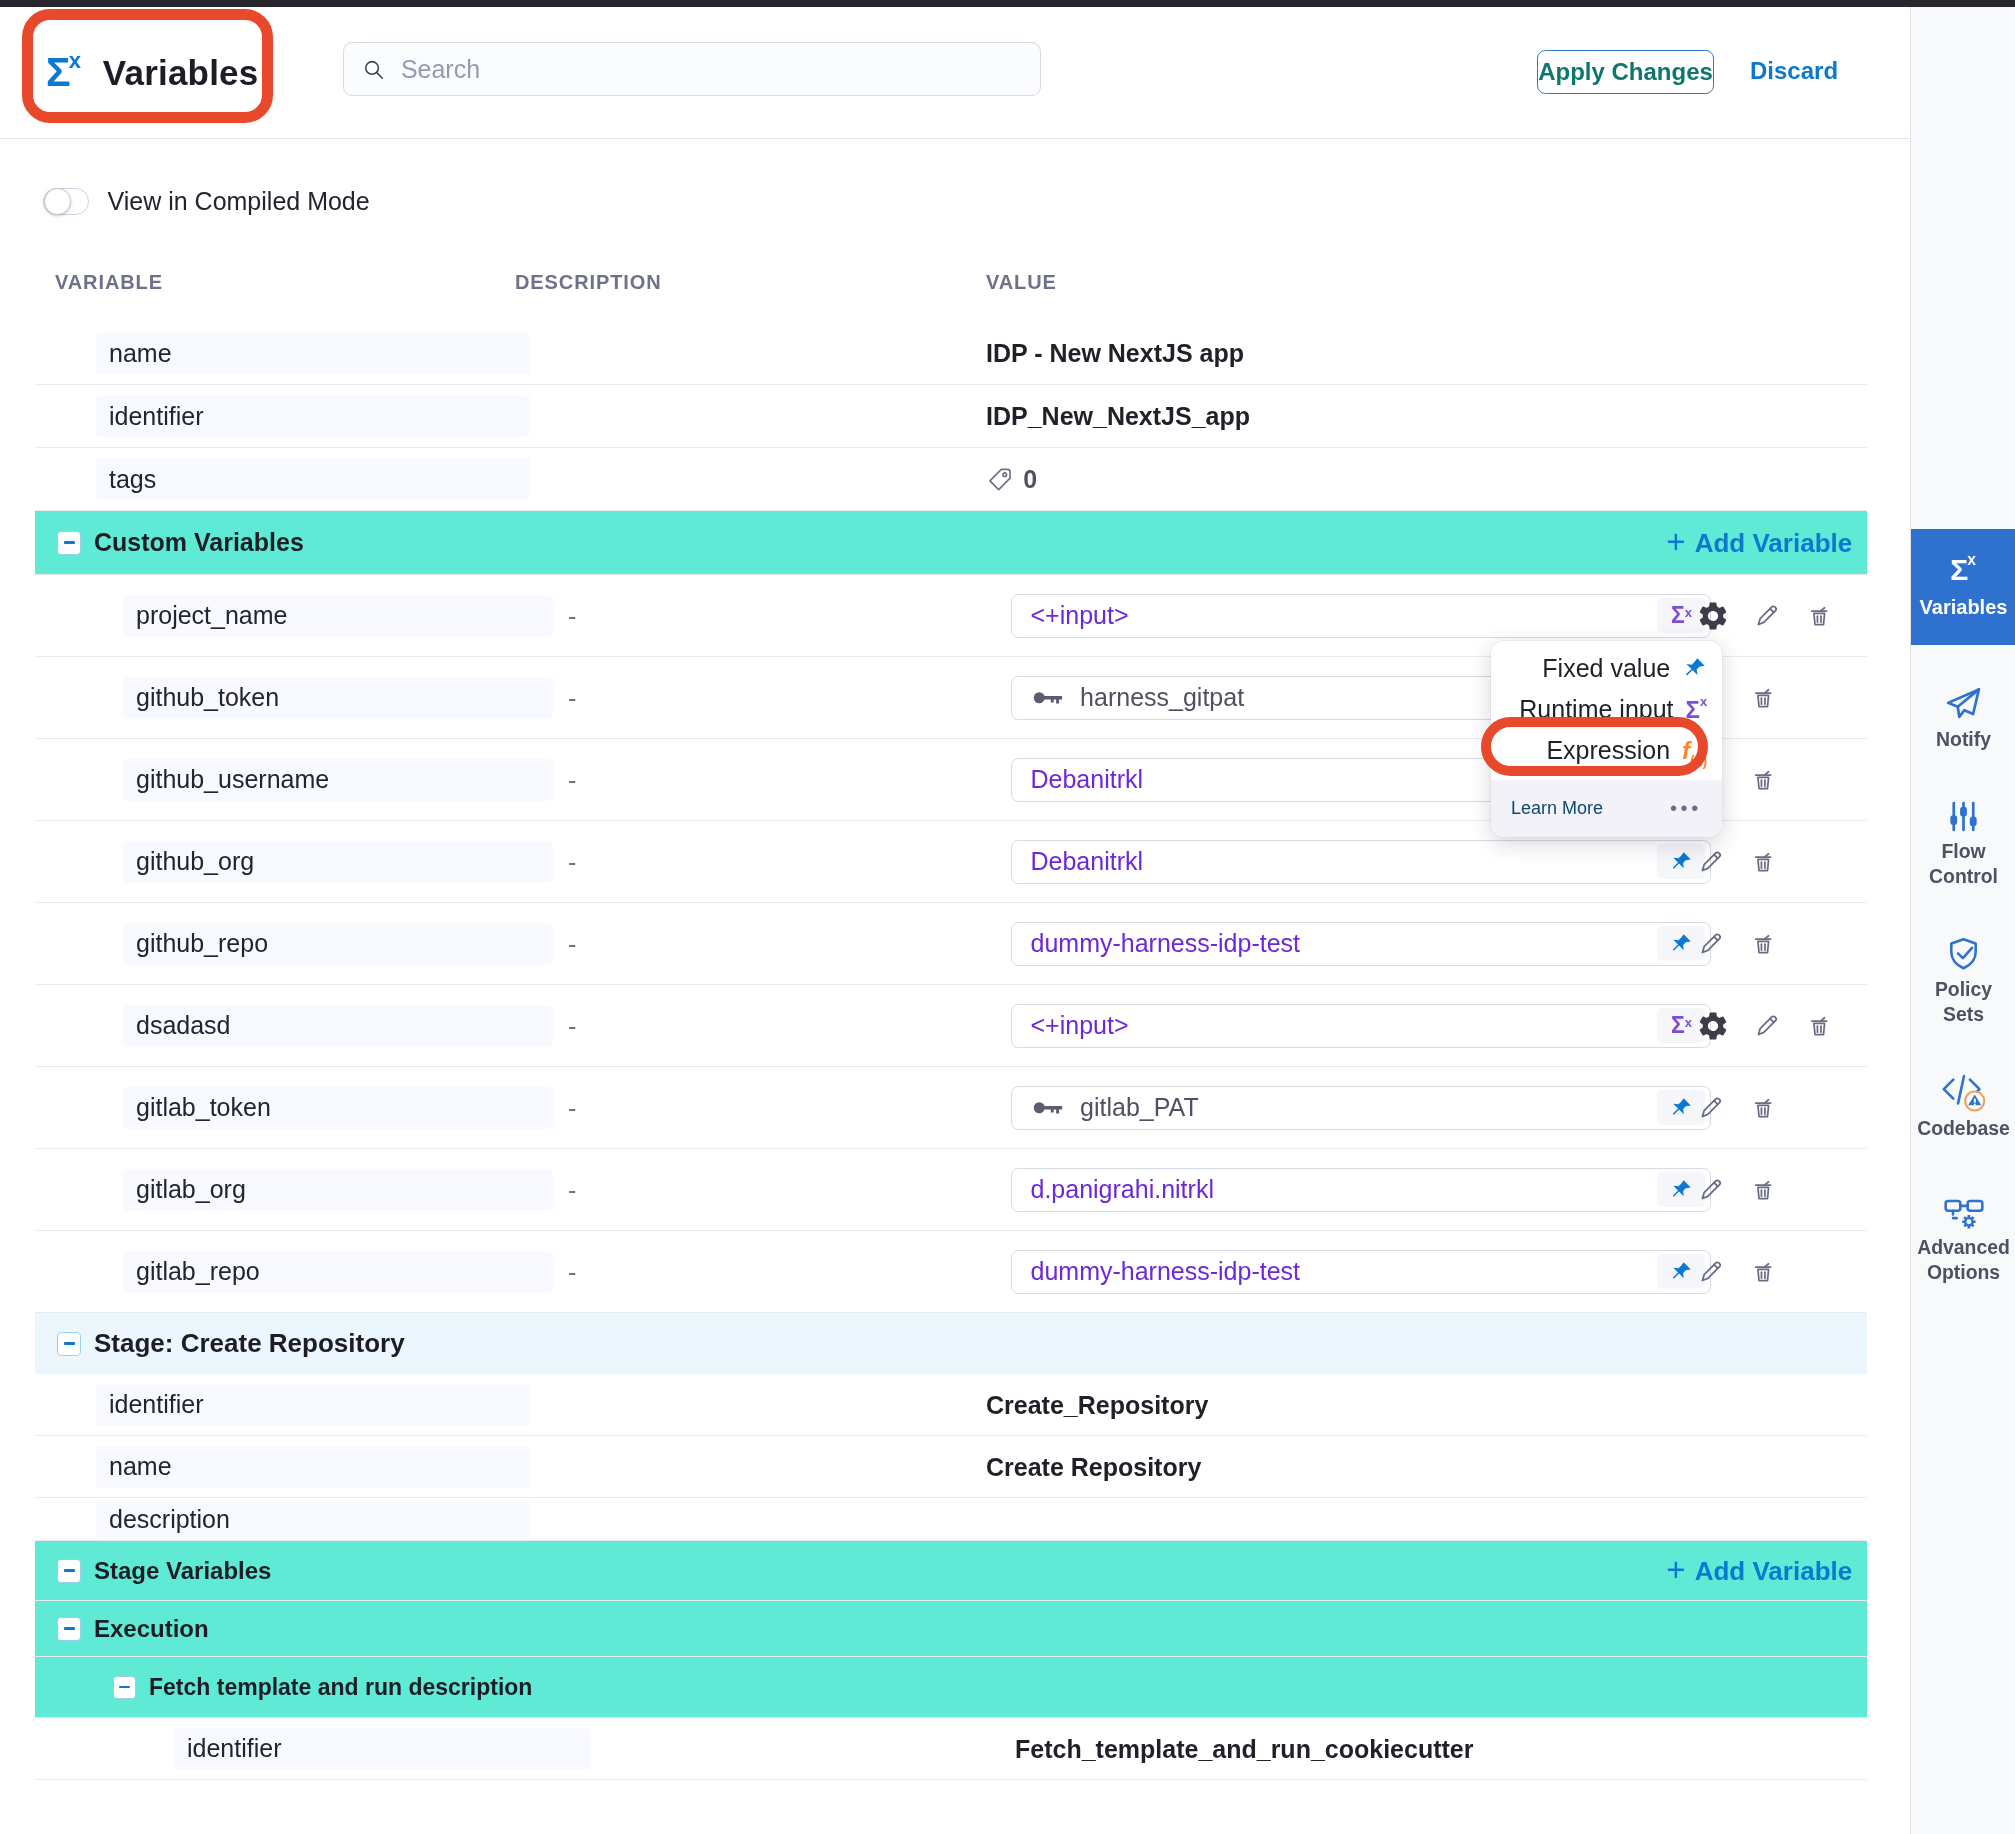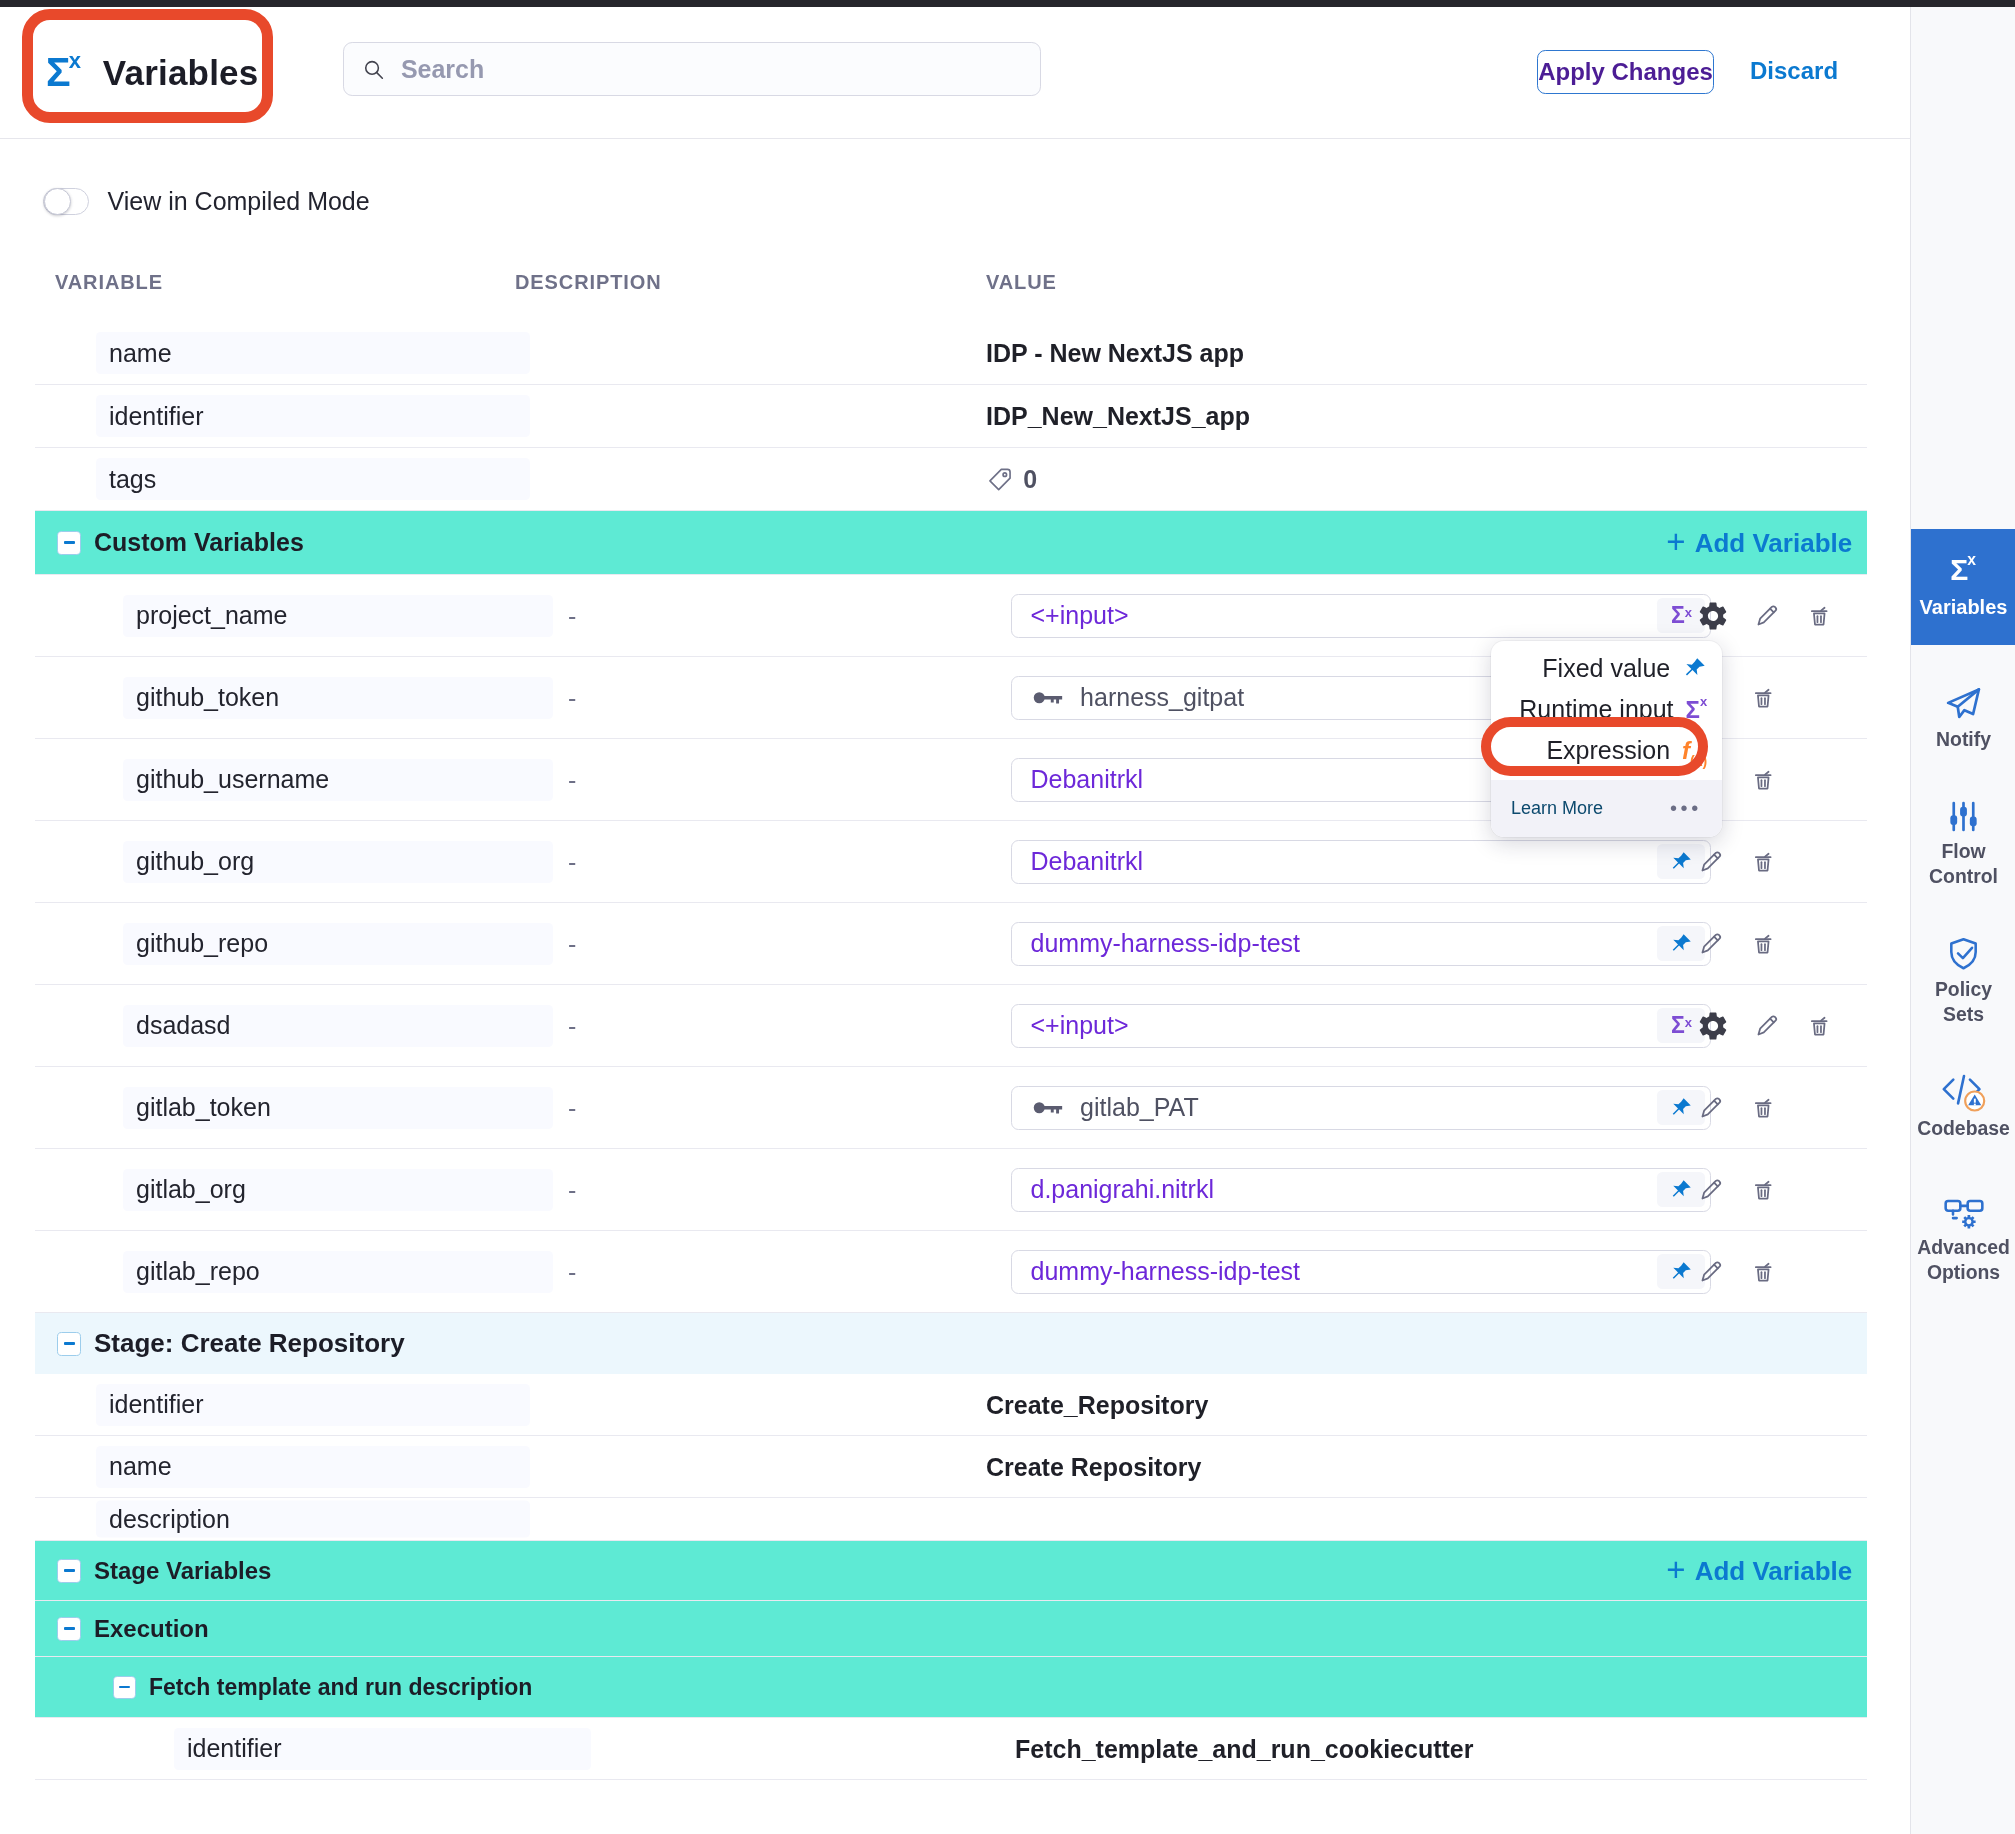--- a/index.html
+++ b/index.html
@@ -8,23 +8,23 @@
   .topstrip{position:absolute;left:0;top:0;width:2016px;height:7.4px;background:#26262c;}
   .bluesliver{position:absolute;left:0;top:43px;width:4.6px;height:42px;background:#0b79d0;}
 
   
   .hdr{position:absolute;left:0;top:7.4px;width:1910px;height:131px;border-bottom:1.4px solid #e6e6ec;background:#fff;}
   .titlewrap{position:absolute;left:46px;top:0;height:131px;display:flex;align-items:center;gap:20px;}
   .sigma-big{font-size:41px;font-weight:700;color:#0b79d0;line-height:1;}
   .sigma-big sup{font-size:22px;font-weight:700;position:relative;top:-3.7px;left:-1.8px;}
   .title{font-size:35px;font-weight:700;color:#1c1d27;letter-spacing:0.2px;}
   .searchbox{position:absolute;left:343px;top:35px;width:698px;height:54px;border:1.4px solid #d8d9e4;border-radius:9.2px;background:#fbfcfe;display:flex;align-items:center;padding:0 16.6px;box-sizing:border-box;gap:13px;}
-  .searchbox input{border:none;outline:none;background:transparent;font-size:25px;color:#ef4444;width:100%;font-family:inherit;font-weight:bold;}
+  .searchbox input{border:none;outline:none;background:transparent;font-size:25px;color:#ef4444;width:100%;font-family:inherit;}
   .searchbox input::placeholder{color:#9699b0;}
-  .applybtn{position:absolute;left:1537px;top:43px;width:175px;height:42px;border:1.8px solid #2e77d0;border-radius:8.3px;background:#fff;color:#4c1d95;font-size:24px;font-weight:600;display:flex;align-items:center;justify-content:center;cursor:pointer;}
+  .applybtn{position:absolute;left:1537px;top:43px;width:175px;height:42px;border:1.8px solid #2e77d0;border-radius:8.3px;background:#fff;color:#0f766e;font-size:24px;font-weight:600;display:flex;align-items:center;justify-content:center;cursor:pointer;}
   .discard{position:absolute;left:1742px;top:43px;height:42px;display:flex;align-items:center;color:#0b79d0;font-size:24px;font-weight:600;cursor:pointer;margin-left:8px;}
 
   
   .anno-title{position:absolute;left:22px;top:9.2px;width:251px;height:114px;border:11px solid #e8492b;border-radius:28px;z-index:80;pointer-events:none;box-sizing:border-box;}
   .anno-expr{position:absolute;left:1481px;top:717px;width:227px;height:59px;border:10px solid #e8492b;border-radius:37px;z-index:80;pointer-events:none;box-sizing:border-box;}
 
   
   .toggle-row{position:absolute;left:43px;top:175px;height:52px;display:flex;align-items:center;gap:18.5px;}
   .switch{width:46px;height:27px;border-radius:14px;background:#fff;border:1.4px solid #cfd1de;position:relative;box-sizing:border-box;}
   .knob{position:absolute;left:0px;top:-0.9px;width:27px;height:27px;border-radius:50%;background:#fff;border:1.4px solid #c6c8d6;box-shadow:0 0.9px 2.8px rgba(40,41,61,.25);box-sizing:border-box;}

